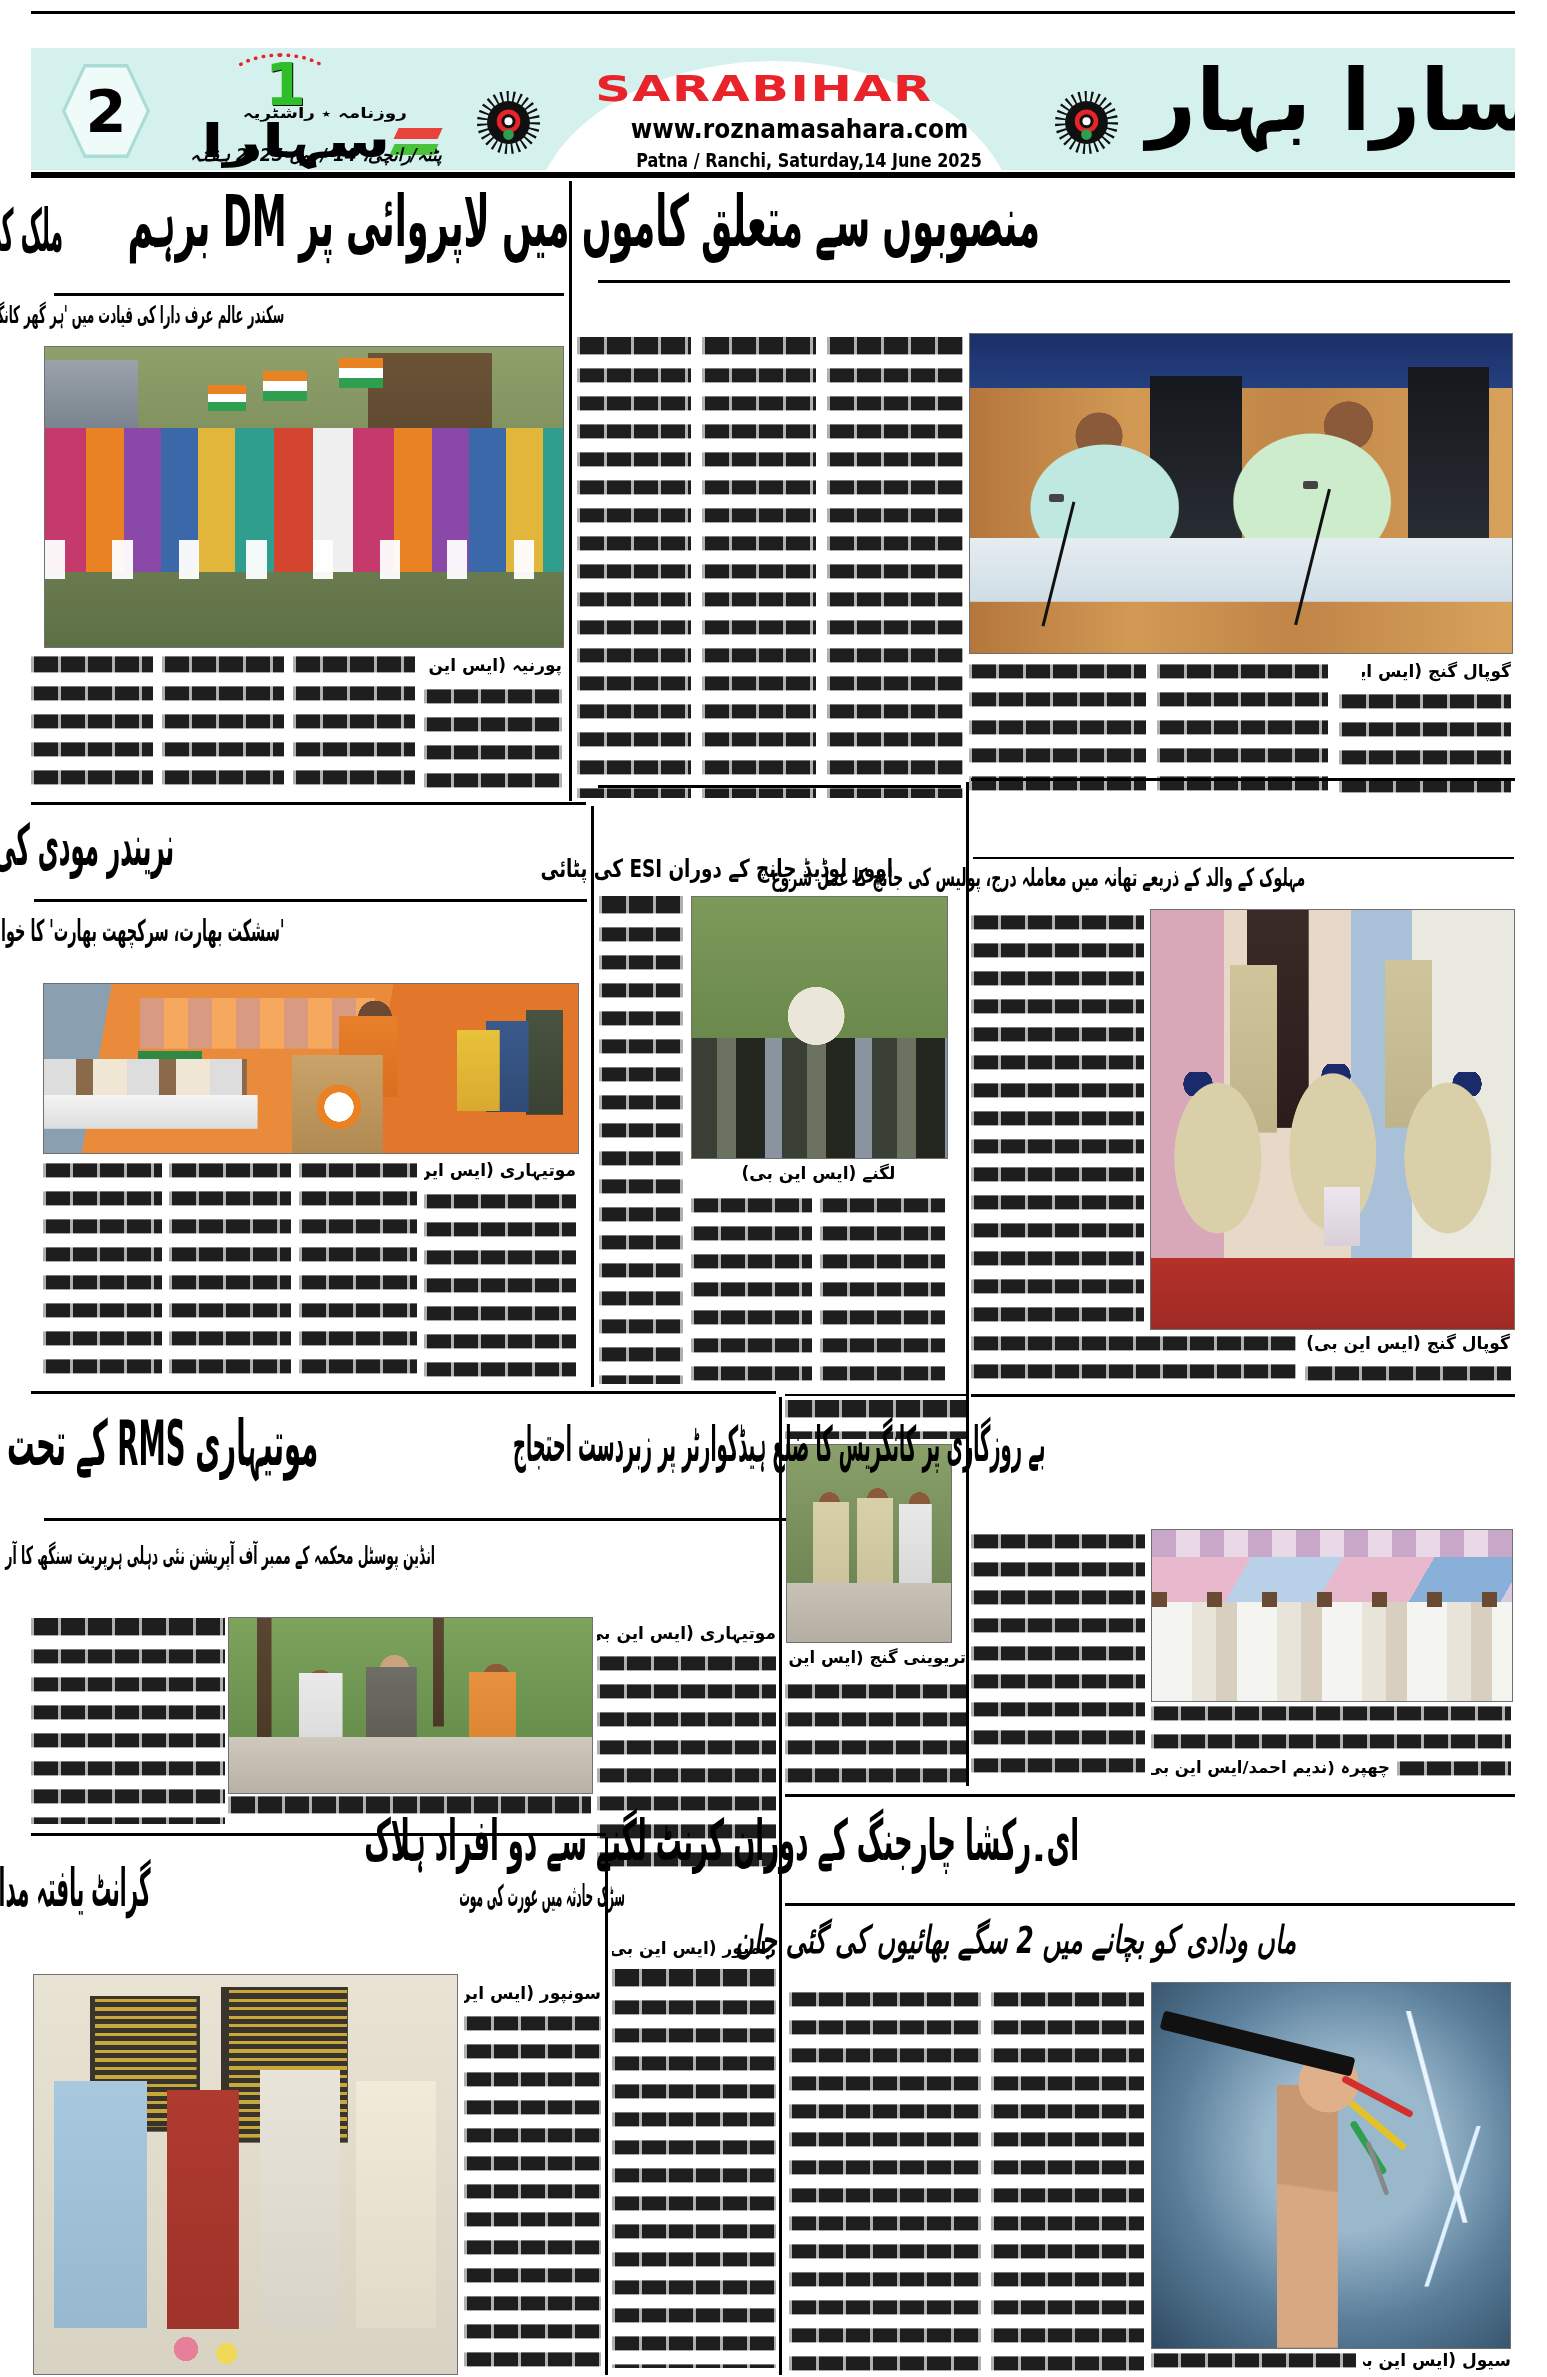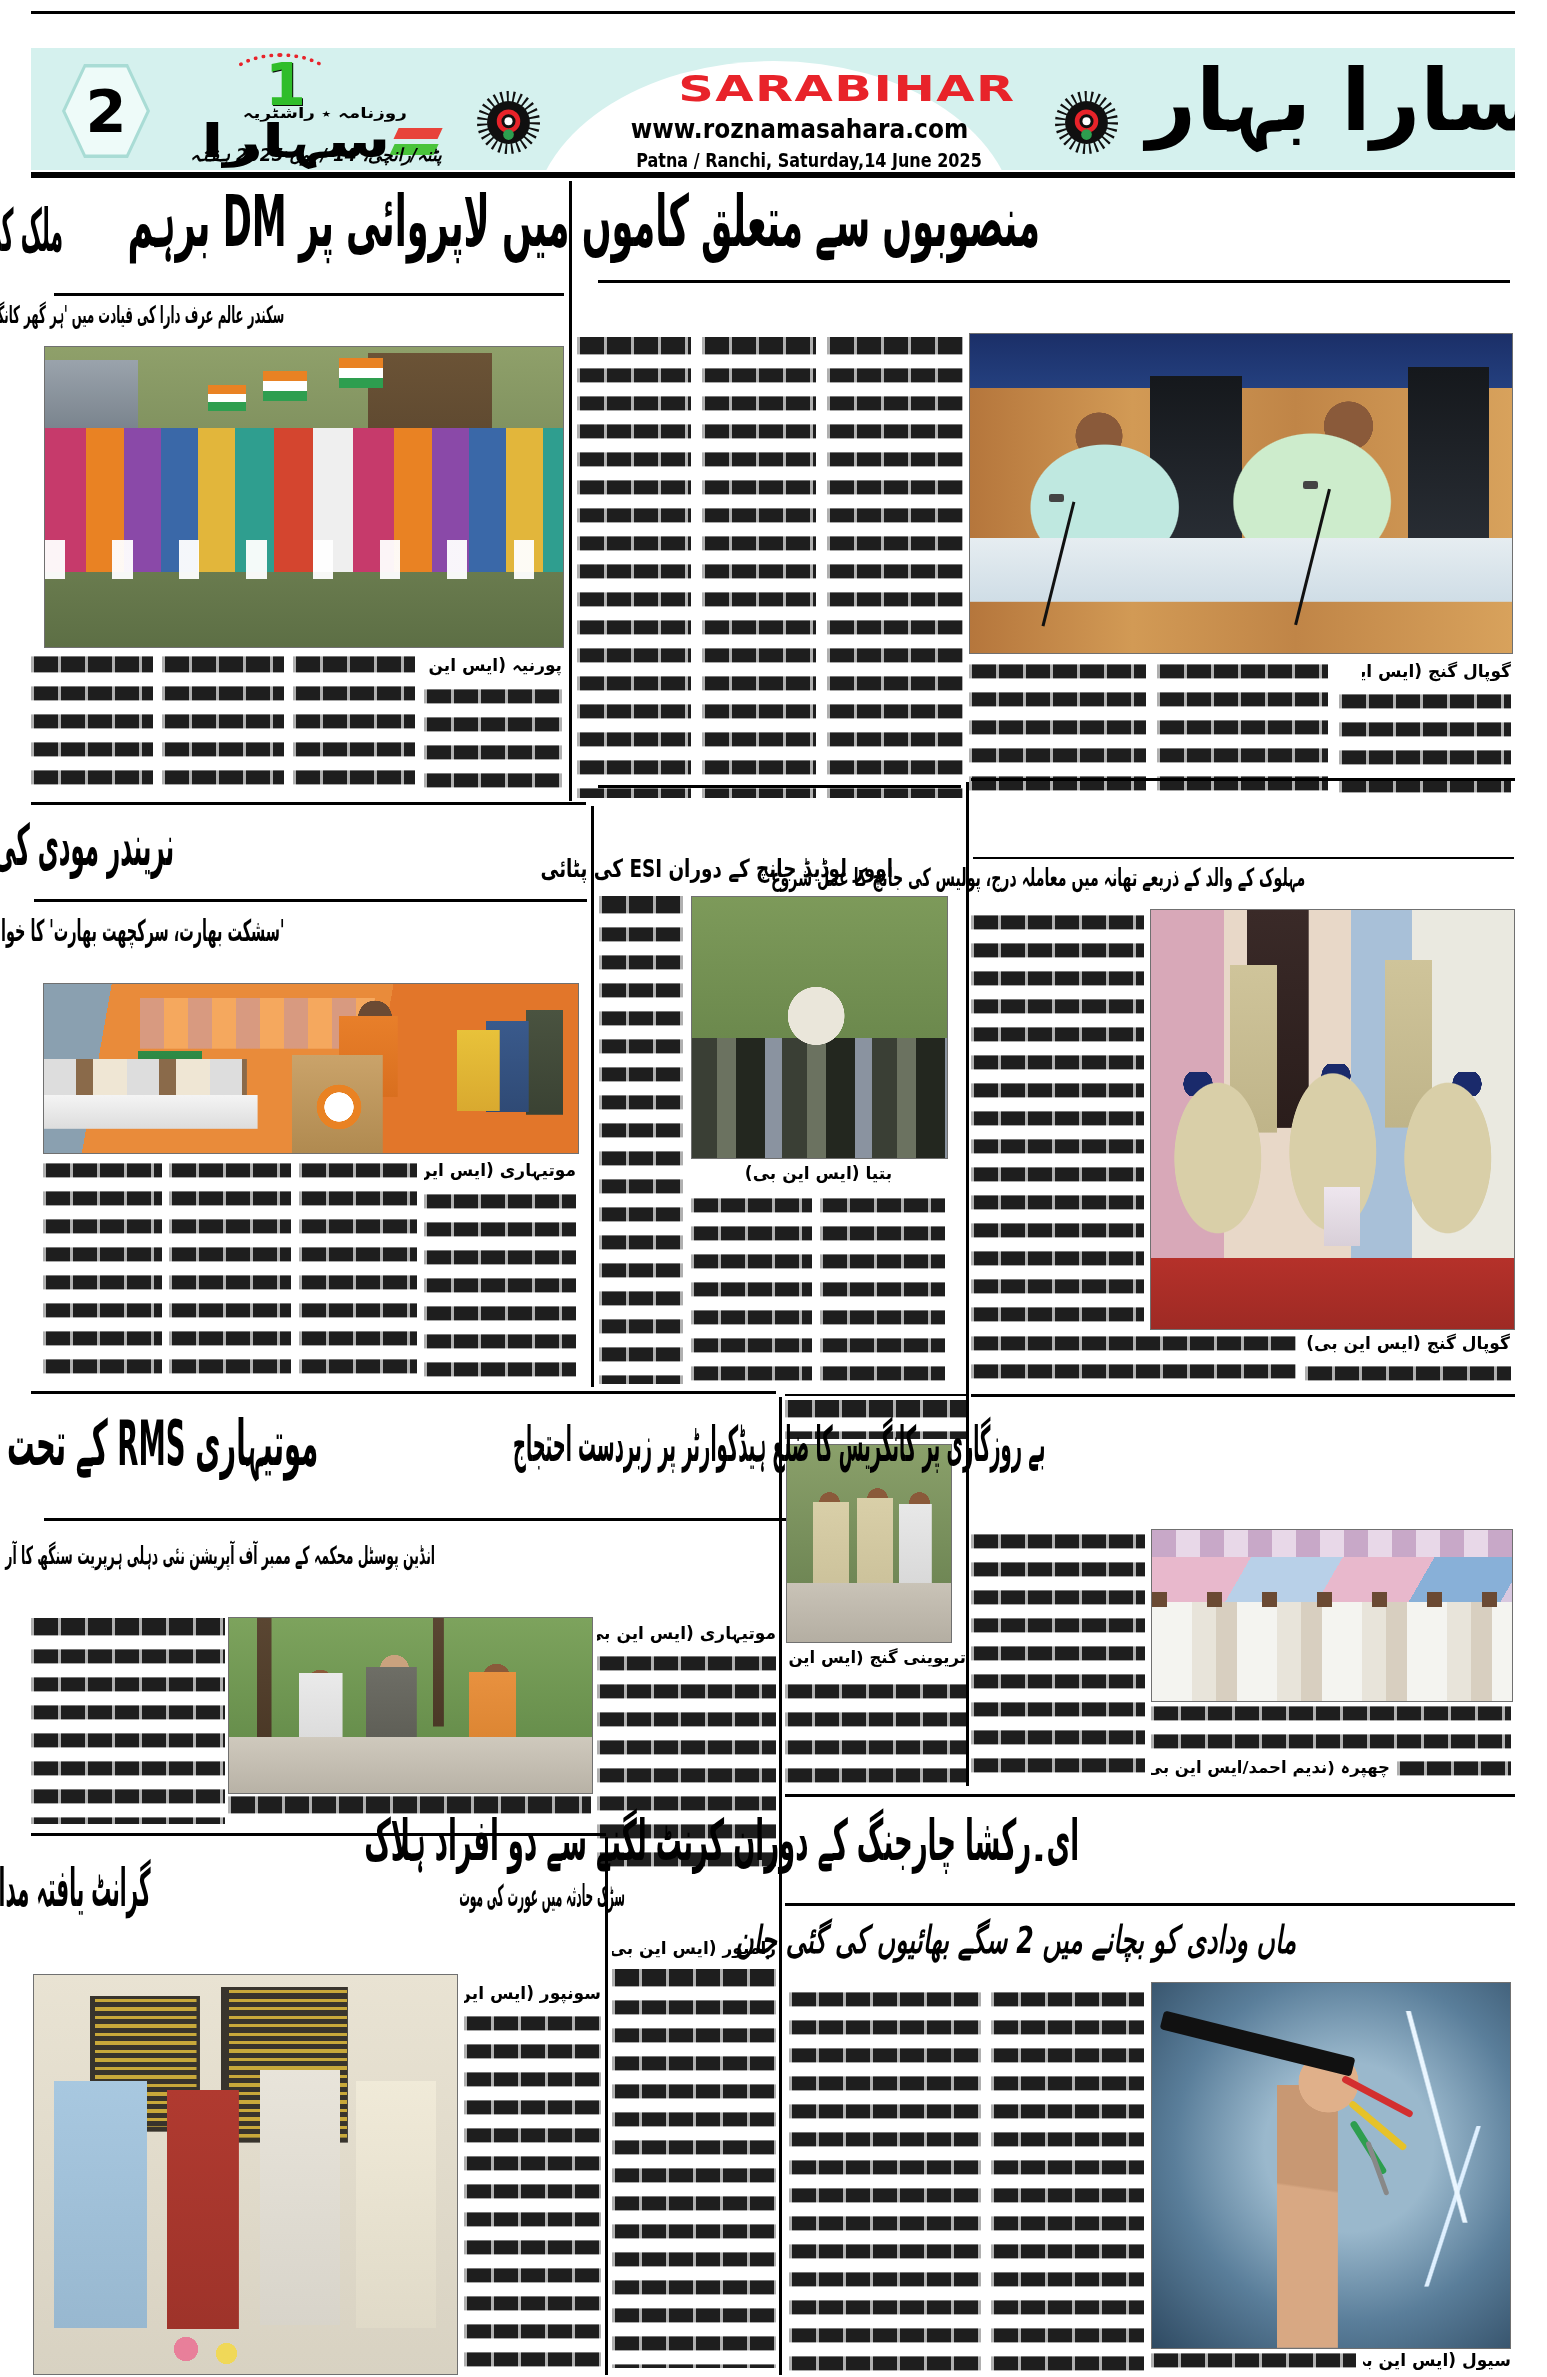--- a/index.html
+++ b/index.html
@@ -174,21 +174,21 @@
     <div class="abs star" style="left:1022px;top:41px;width:67px;height:67px;">
       <svg viewBox="0 0 100 100">
           <circle cx="50" cy="50" r="39" fill="none" stroke="#101010" stroke-width="16" stroke-dasharray="3 6"></circle>
           <circle cx="50" cy="50" r="32" fill="#101010"></circle>
           <circle cx="50" cy="48" r="14" fill="none" stroke="#e8232a" stroke-width="7"></circle>
           <circle cx="50" cy="48" r="6" fill="#fff"></circle>
           <circle cx="50" cy="68" r="8" fill="#2e9e4f"></circle>
         </svg>
     </div>
 
-    <div class="abs" style="left:597px;top:23px;width:342px;height:41px;text-align:right;">
+    <div class="abs" style="left:562px;top:23px;width:342px;height:41px;text-align:center;">
       <span class="fit" style="font-size: 36px; color: rgb(232, 35, 42); letter-spacing: 1.1px; transform-origin: center top; transform: scaleX(1.373);">SARABIHAR</span>
     </div>
     <div class="abs" style="left:573px;top:67px;width:342px;height:32px;text-align:center;">
       <span class="fit" style="font-size: 27px; transform-origin: center top; transform: scaleX(0.863);">www.roznamasahara.com</span>
     </div>
     <div class="abs" style="left:573px;top:103px;width:342px;height:23px;text-align:center;">
       <span class="fit" style="font-size: 19px; transform-origin: center top; transform: scaleX(0.843);">Patna / Ranchi, Saturday,14 June 2025</span>
     </div>
 
     <div class="abs hlbox" style="left:1114px;top:10.3px;width:393px;height:108px;">
@@ -245,21 +245,21 @@
   <div class="abs ft" style="left:169px;top:1160px;width:122px;height:219px;"></div>
   <div class="abs ft" style="left:43px;top:1160px;width:119px;height:219px;"></div>
 
   <div class="abs rule" style="left:591px;top:806px;width:2.8px;height:581px;"></div>
   <div class="abs rule" style="left:598px;top:785px;width:363px;height:2.8px;"></div>
   <div class="abs hlbox" style="left:604px;top:856px;width:353px;height:32px;">
     <span class="fit" style="font-size: 25px; transform-origin: center top; transform: scaleX(0.735);">اوور لوڈیڈ جانچ کے دوران ESI کی پٹائی</span>
   </div>
   <div class="abs ft" style="left:599px;top:896px;width:84px;height:488px;"></div>
   <div class="photo" id="ph-crowd" style="left:691px;top:896px;width:255px;height:261px;"></div>
-  <div class="abs dl" style="left:691px;top:1163px;width:255px;height:26px;font-size:17px;"><span>بتیا (ایس این بی)</span></div>
+  <div class="abs dl" style="left:691px;top:1163px;width:255px;height:26px;font-size:17px;"><span>لگنے (ایس این بی)</span></div>
   <div class="abs ft" style="left:691px;top:1195px;width:121px;height:188px;"></div>
   <div class="abs ft" style="left:820px;top:1195px;width:125px;height:188px;"></div>
 
   <div class="abs rule" style="left:966px;top:782px;width:2.8px;height:1004px;"></div>
   <div class="abs rule" style="left:971px;top:778px;width:544px;height:2.8px;"></div>
   <div class="abs rule" style="left:973px;top:857px;width:541px;height:2.3px;"></div>
   <div class="abs hlbox" style="left:974px;top:865px;width:536px;height:34px;">
     <span class="fit" style="font-size: 25px; transform-origin: center top; transform: scaleX(0.566);">مہلوک کے والد کے ذریعے تھانہ میں معاملہ درج، پولیس کی جانچ کا عمل شروع</span>
   </div>
   <div class="abs ft" style="left:971px;top:912px;width:173px;height:416px;"></div>

